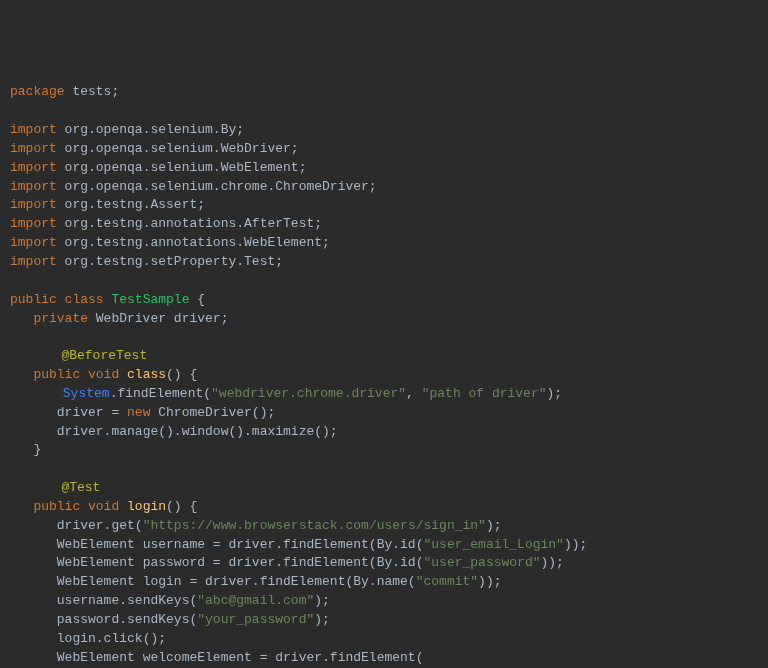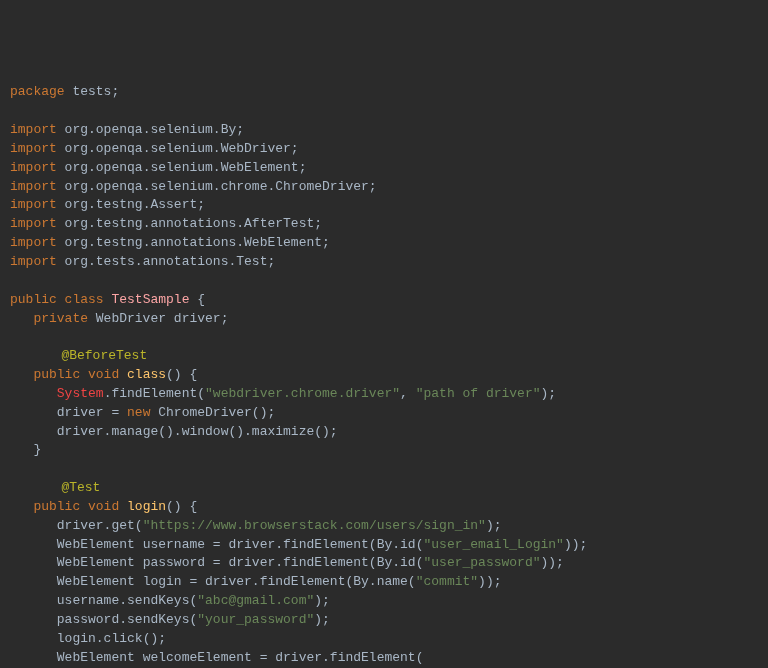--- a/index.html
+++ b/index.html
@@ -16,41 +16,41 @@
       padding: 8px 10px;
       width: 768px;
       height: 668px;
       overflow: hidden;
       white-space: pre;
     }
     .kw { color: #cc7832; font-family: Liberation Mono, monospace; }
     .str { color: #6a8759; }
     .ann { color: #bbb529; margin-left: 28px; }
     .fn { color: #ffc66d; }
-    .cls { color: #fca5a5; }
-    .builtin { color: #ef4444; }
+    .cls { color: #22c55e; }
+    .builtin { color: #3b82f6; margin-left: 6px; }
     pre {
       font-family: inherit;
     }
   </style>
 </head>
 <body>
 
 
 
 <pre><span><span class="kw">package</span><span> tests;</span></span>
 <span></span>
 <span><span class="kw">import</span><span> org.openqa.selenium.By;</span></span>
 <span><span class="kw">import</span><span> org.openqa.selenium.WebDriver;</span></span>
 <span><span class="kw">import</span><span> org.openqa.selenium.WebElement;</span></span>
 <span><span class="kw">import</span><span> org.openqa.selenium.chrome.ChromeDriver;</span></span>
 <span><span class="kw">import</span><span> org.testng.Assert;</span></span>
 <span><span class="kw">import</span><span> org.testng.annotations.AfterTest;</span></span>
 <span><span class="kw">import</span><span> org.testng.annotations.WebElement;</span></span>
-<span><span class="kw">import</span><span> org.tests.annotations.Test;</span></span>
+<span><span class="kw">import</span><span> org.testng.setProperty.Test;</span></span>
 <span></span>
 <span><span class="kw">public</span><span class="kw"> class </span><span class="cls">TestSample</span><span> {</span></span>
 <span><span>   </span><span class="kw">private</span><span> WebDriver driver;</span></span>
 <span></span>
 <span><span>   </span><span class="ann">@BeforeTest</span></span>
 <span><span>   </span><span class="kw">public</span><span class="kw"> void </span><span class="fn">class</span><span>() {</span></span>
 <span><span>      </span><span class="builtin">System</span><span>.findElement(</span><span class="str">"webdriver.chrome.driver"</span><span>, </span><span class="str">"path of driver"</span><span>);</span></span>
 <span><span>      </span><span>driver = </span><span class="kw">new</span><span> ChromeDriver();</span></span>
 <span><span>      </span><span>driver.manage().window().maximize();</span></span>
 <span><span>   </span><span>}</span></span>

